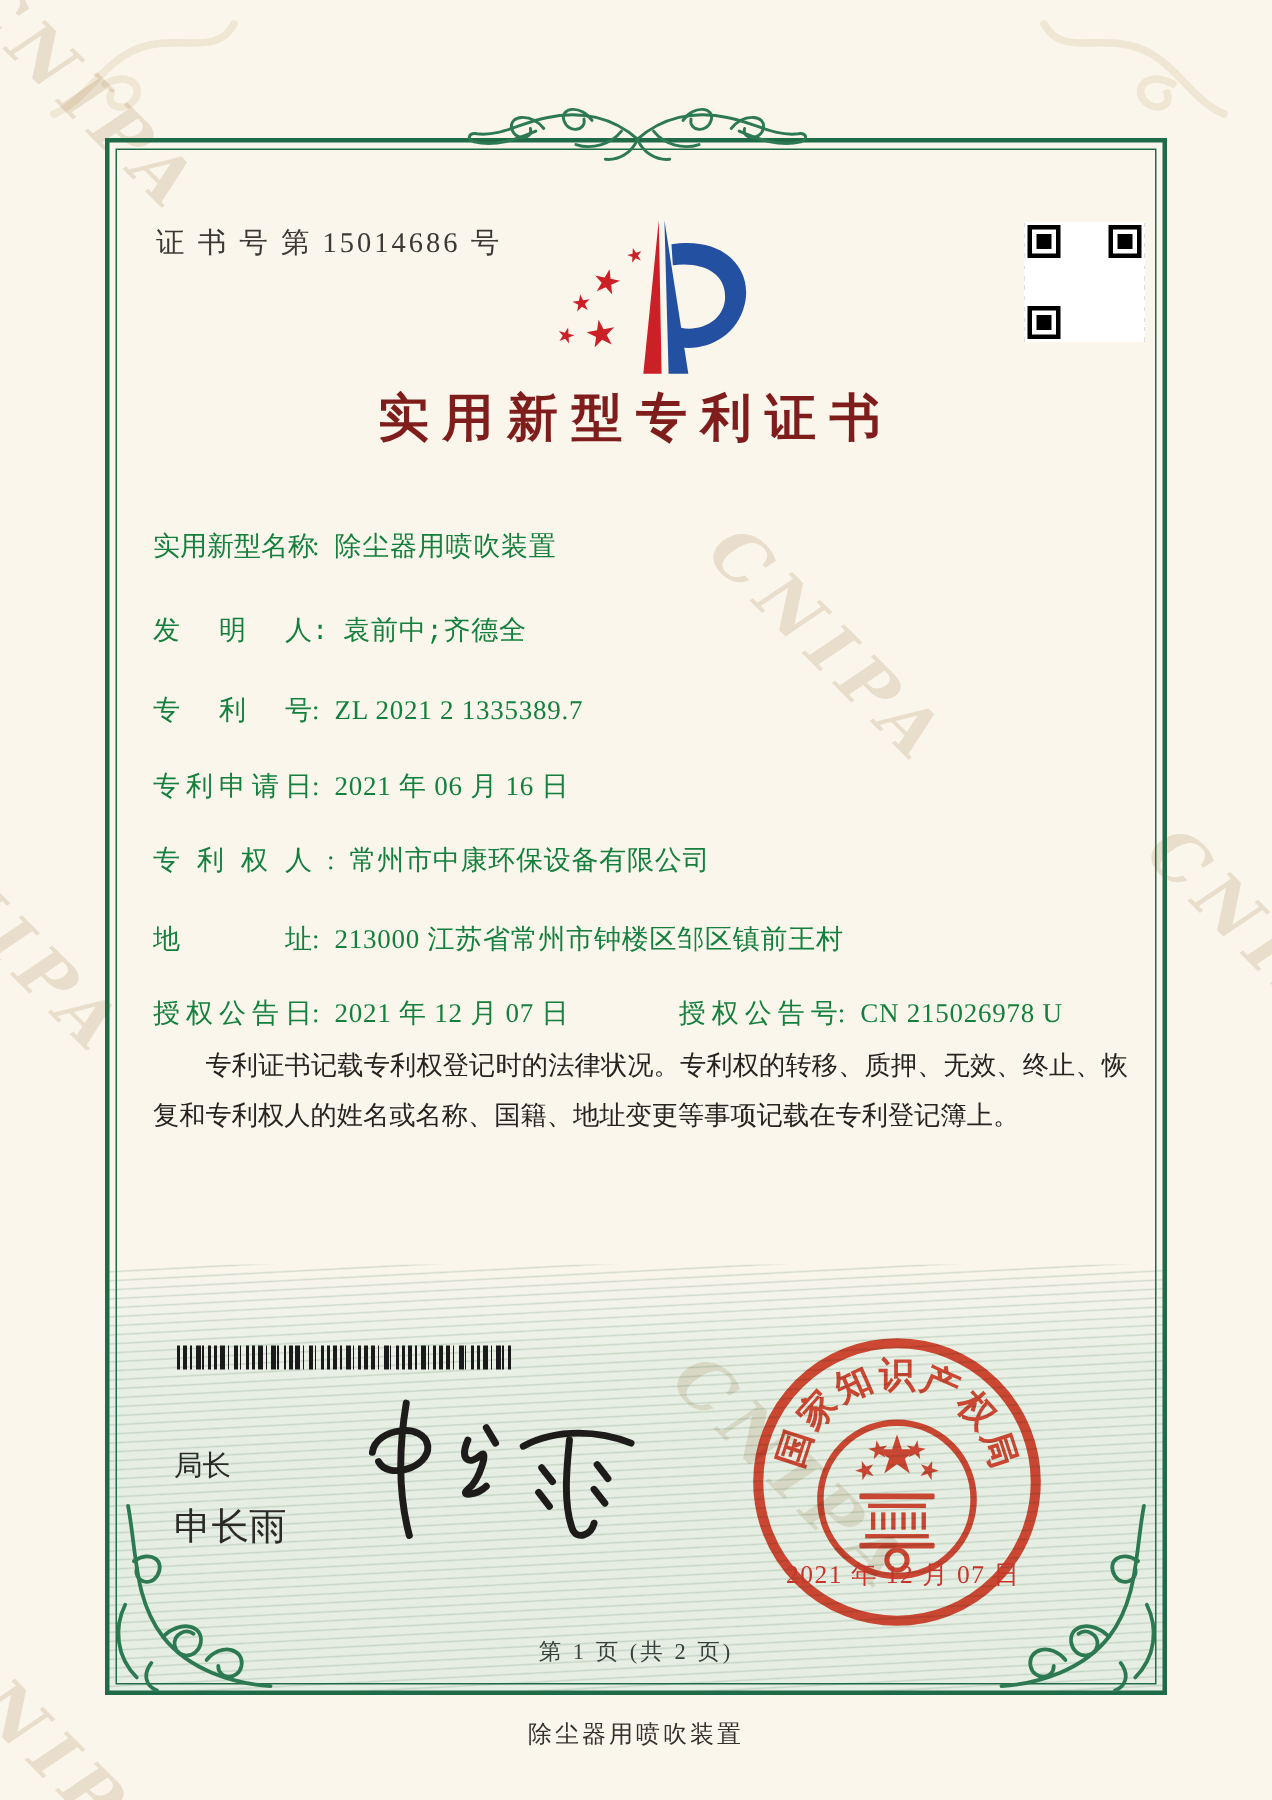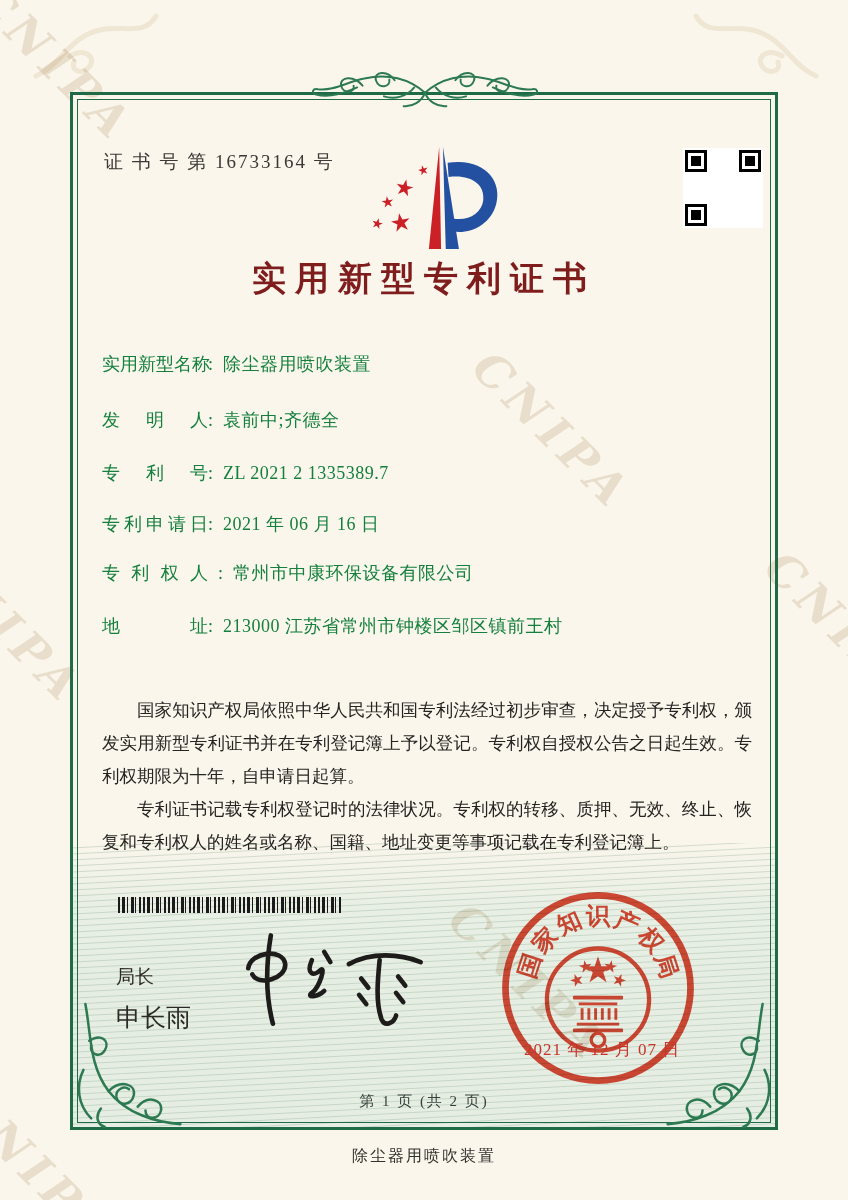--- a/index.html
+++ b/index.html
@@ -154,21 +154,21 @@
     <g fill="none" stroke="#2d7a52" stroke-width="2.6" stroke-linecap="round" transform="translate(110,0) scale(-1,1)">
       <path d="M10,2 C16,34 14,66 34,92 C52,115 82,124 108,126"></path>
       <path d="M34,92 C46,80 62,84 60,96 C58,107 44,108 42,98 C41,90 50,86 55,90"></path>
       <path d="M14,40 C26,32 36,40 30,50 C25,58 14,54 16,45"></path>
       <path d="M64,108 C74,96 90,100 88,112 C86,122 72,122 72,112"></path>
       <path d="M8,70 C0,86 2,106 16,120"></path>
       <path d="M26,110 C20,118 22,126 30,129"></path>
     </g>
   </svg>
 
-  <div class="cert-no">证 书 号 第 16733164 号</div>
+  <div class="cert-no">证 书 号 第 15014686 号</div>
 
   <svg class="logo" width="150" height="108" viewBox="0 0 160 115">
     <defs>
       <polygon id="star" points="0,-10 2.25,-3.09 9.51,-3.09 3.63,1.18 5.88,8.09 0,3.82 -5.88,8.09 -3.63,1.18 -9.51,-3.09 -2.25,-3.09"></polygon>
     </defs>
     <polygon points="93,3 82,112 95,112" fill="#cc2027"></polygon>
     <polygon points="97,3 100,112 114,112" fill="#2350a0"></polygon>
     <path d="M102,20 C142,14 160,40 154,63 C148,88 122,98 103,92 L103,78 C120,84 138,76 140,60 C142,42 126,32 103,35 Z" fill="#2350a0"></path>
     <use href="#star" transform="translate(76,28) scale(0.55) rotate(-15)" fill="#cc2027"></use>
     <use href="#star" transform="translate(56,47) scale(0.95) rotate(12)" fill="#cc2027"></use>
@@ -181,38 +181,45 @@
     <div class="finder f-tl"></div>
     <div class="finder f-tr"></div>
     <div class="finder f-bl"></div>
   </div>
 
   <div class="title">实用新型专利证书</div>
 
   <div class="field-row" style="top:352px;">
     <span class="lbl">实用新型名称</span><span class="colon">:</span><span class="val">除尘器用喷吹装置</span>
   </div>
-  <div class="field-row" style="top:408px;">
+  <div class="field-row" style="top:408px;font-family:Liberation Mono, monospace;">
     <span class="lbl">发明人</span><span class="colon">:</span><span class="val">袁前中;齐德全</span>
   </div>
   <div class="field-row" style="top:461px;">
     <span class="lbl">专利号</span><span class="colon">:</span><span class="val">ZL 2021 2 1335389.7</span>
   </div>
   <div class="field-row" style="top:512px;">
     <span class="lbl">专利申请日</span><span class="colon">:</span><span class="val">2021 年 06 月 16 日</span>
   </div>
   <div class="field-row" style="top:561px;">
     <span class="lbl">专利权人</span><span class="colon"></span><span class="colon">:</span><span class="val">常州市中康环保设备有限公司</span>
   </div>
   <div class="field-row" style="top:614px;">
     <span class="lbl">地址</span><span class="colon">:</span><span class="val">213000 江苏省常州市钟楼区邹区镇前王村</span>
   </div>
+  <div class="field-row" style="top:663px;">
+    <span class="pair-first">
+      <span class="lbl">授权公告日</span><span class="colon">:</span><span class="val">2021 年 12 月 07 日</span>
+    </span>
+    <span>
+      <span class="lbl">授权公告号</span><span class="colon">:</span><span class="val">CN 215026978 U</span>
+    </span>
+  </div>
 
   <div class="body-text">
-    <p>国家知识产权局依照中华人民共和国专利法经过初步审查，决定授予专利权，颁发实用新型专利证书并在专利登记簿上予以登记。专利权自授权公告之日起生效。专利权期限为十年，自申请日起算。</p>
     <p>专利证书记载专利权登记时的法律状况。专利权的转移、质押、无效、终止、恢复和专利权人的姓名或名称、国籍、地址变更等事项记载在专利登记簿上。</p>
   </div>
 
   <div class="barcode"></div>
 
   <div class="director-title">局长</div>
   <div class="director-name">申长雨</div>
 
   <svg class="signature" width="195" height="100" viewBox="0 0 190 95">
     <g fill="none" stroke="#1d1c1a" stroke-width="4.5" stroke-linecap="round">

